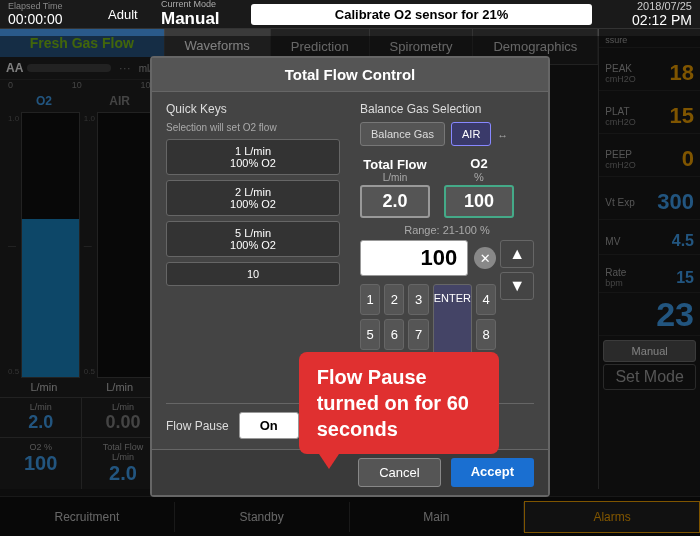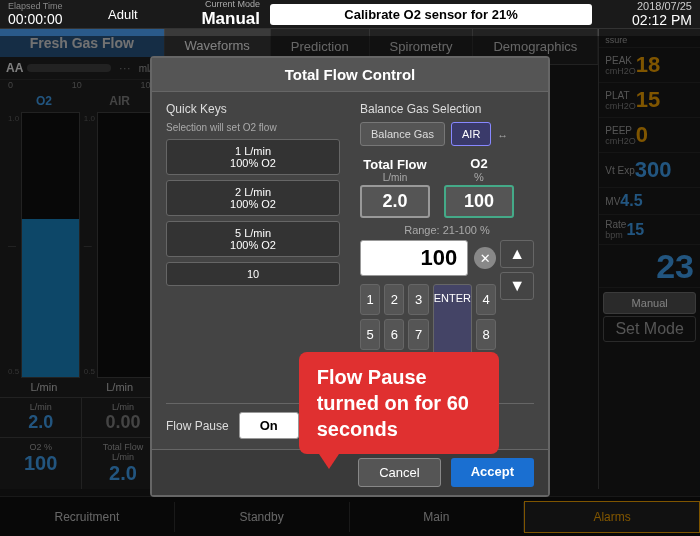--- a/index.html
+++ b/index.html
@@ -28,23 +28,22 @@
     }
     .elapsed-label { font-size: 9px; color: #888; display: block; }
     .elapsed-value { font-size: 14px; color: #fff; }
     .patient-type {
       color: #fff;
       font-size: 13px;
       margin-left: 10px;
       min-width: 50px;
     }
     .current-mode-block {
-      margin-left: 22px;
+      margin-left: 3px;
       min-width: 80px;
-      text-align: right;
     }
     .current-mode-label { font-size: 9px; color: #aaa; }
     .current-mode-value { font-size: 17px; color: #fff; font-weight: bold; }
     .calibrate-banner {
       flex: 1;
       text-align: center;
       background: #fff;
       color: #000;
       font-size: 13px;
       font-weight: bold;
@@ -70,21 +69,21 @@
     
     .left-panel {
       width: 178px;
       background: #222;
       border-right: 1px solid #444;
       display: flex;
       flex-direction: column;
     }
     .left-panel-title {
       background: #2a5a8a;
-      color: #e5e5e5;
+      color: #84cc16;
       text-align: center;
       font-size: 14px;
       font-weight: bold;
       padding: 6px 0;
     }
     .aa-bar {
       display: flex;
       align-items: center;
       padding: 4px 6px;
       gap: 4px;
@@ -502,24 +501,25 @@
     .right-readings {
       width: 110px;
       background: #1a1a1a;
       border-left: 1px solid #444;
       display: flex;
       flex-direction: column;
       padding: 4px 0;
     }
     .reading-item {
       display: flex;
-      justify-content: flex-start;
+      justify-content: space-between;
       align-items: center;
       padding: 4px 6px;
       border-bottom: 1px solid #2a2a2a;
+      margin-top: 8px;
     }
     .reading-label { font-size: 10px; color: #aaa; }
     .reading-value { font-size: 22px; color: #fa0; font-weight: bold; }
     .reading-unit { font-size: 9px; color: #888; }
     .reading-value.cyan { color: #4af; }
     .reading-value.small { font-size: 16px; }
     .big-reading {
       display: flex;
       justify-content: flex-end;
       align-items: baseline;

